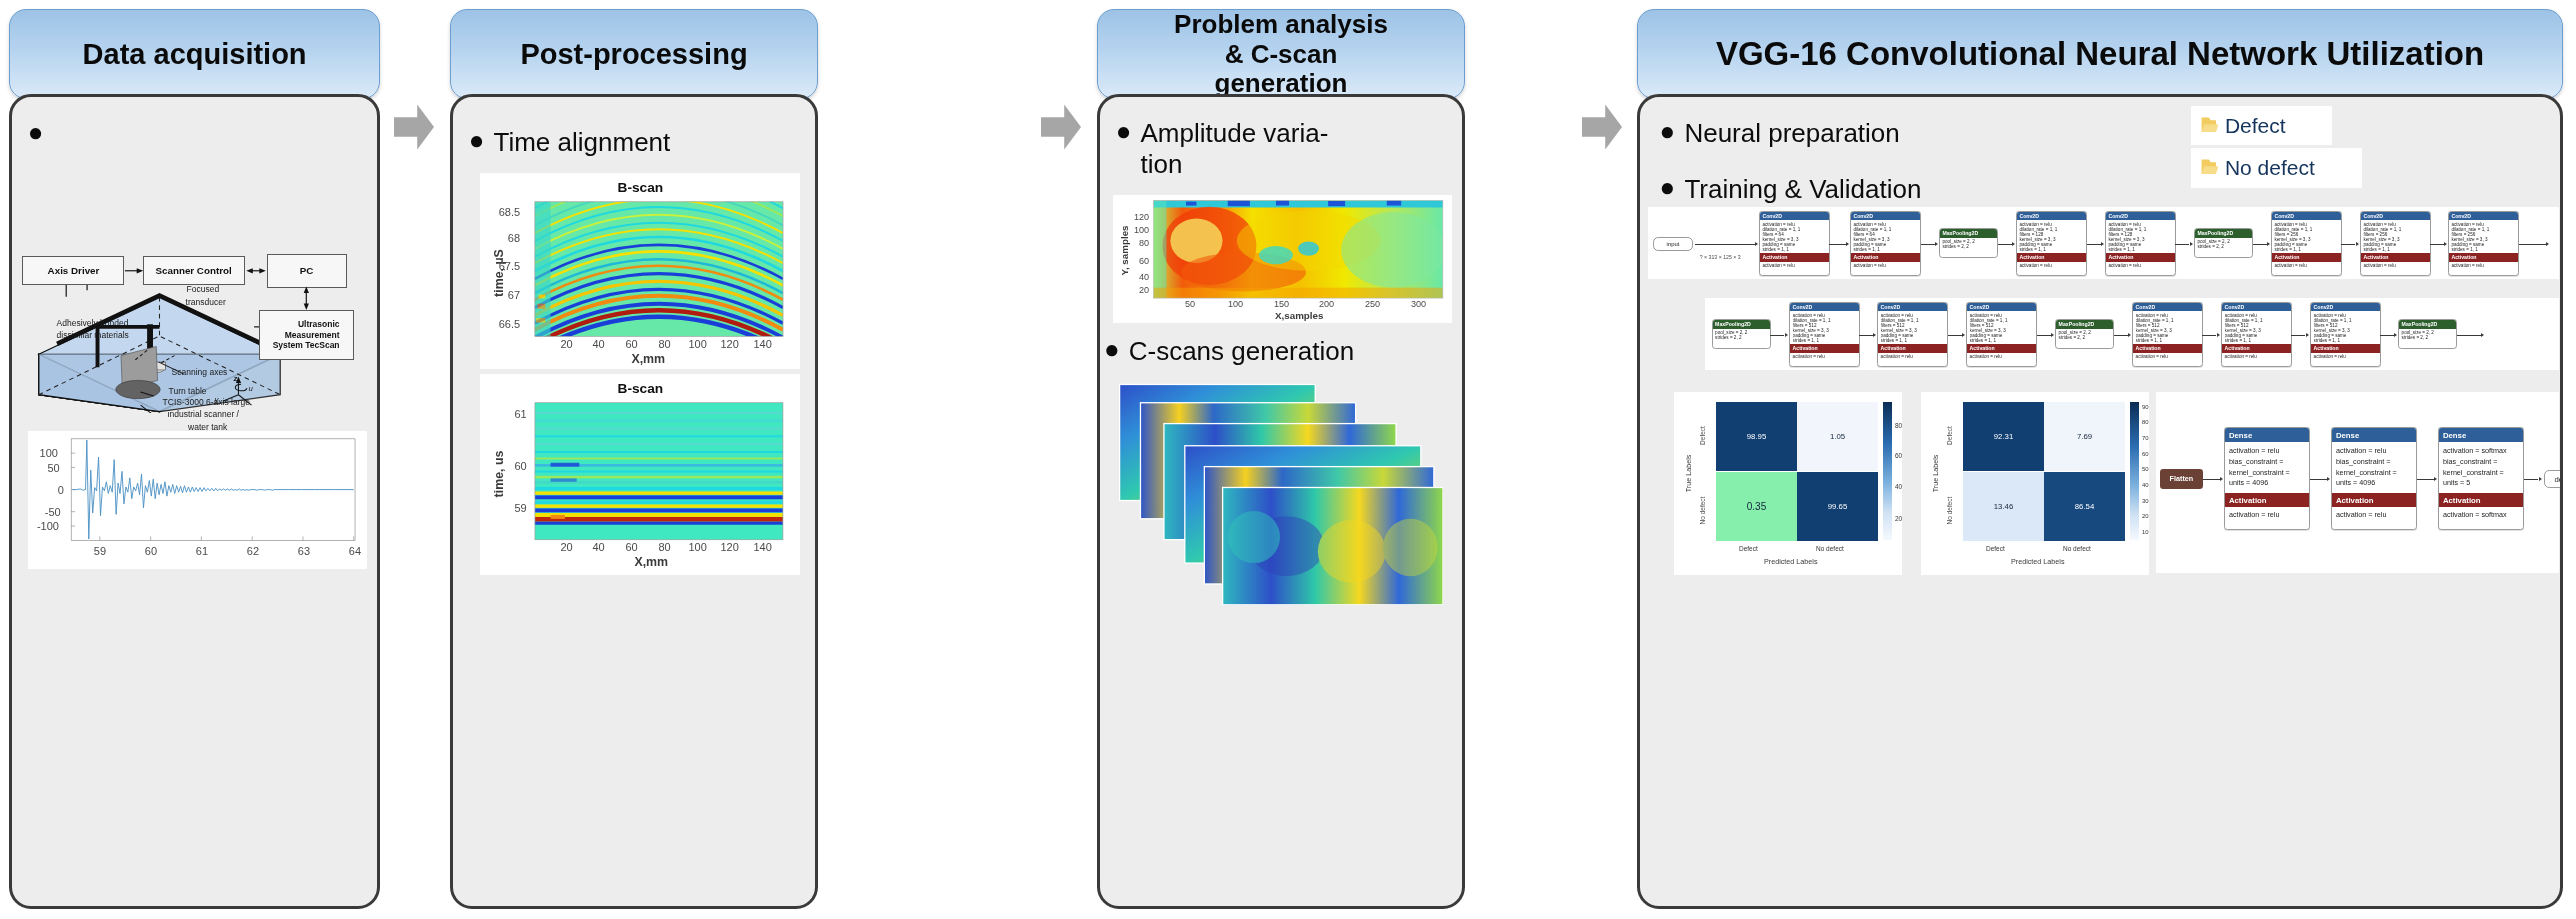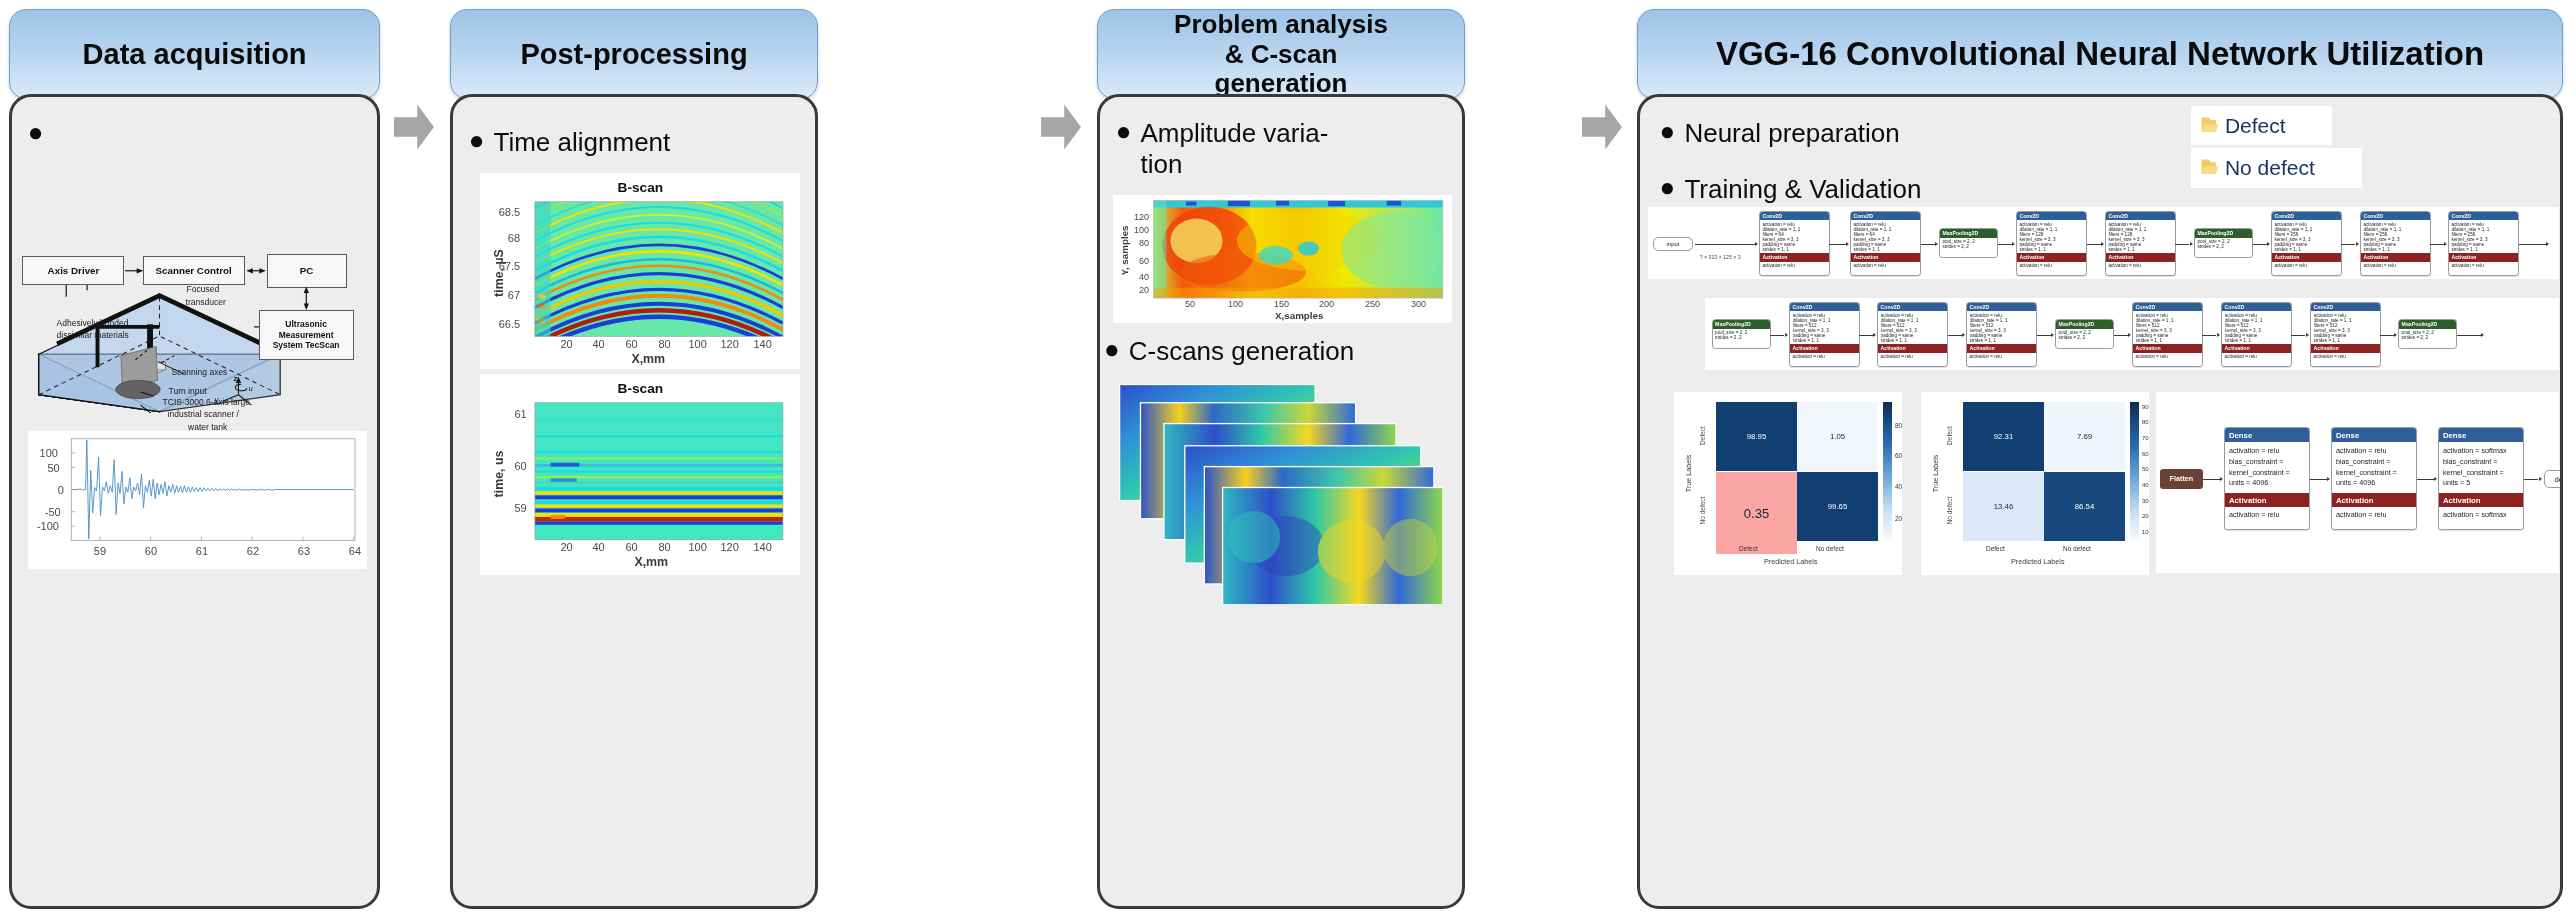--- a/index.html
+++ b/index.html
@@ -23,21 +23,21 @@
 
   
   .plotcard{position:absolute;background:#ffffff;box-sizing:border-box;}
   .plotTitle{text-align:center;font-weight:bold;color:#101010;}
   .axlbl{position:absolute;color:#3a3a3a;font-weight:bold;white-space:nowrap;}
   .axlblY{transform-origin:center;transform:rotate(-90deg);}
   .tick{position:absolute;color:#4a4a4a;white-space:nowrap;}
 
   
   .dgBox{position:absolute;border:1.3px solid #5a5a5a;background:#f7f7f7;
-         display:flex;align-items:center;justify-content:center;text-align:center;
+         display:flex;align-items:center;justify-content:center;text-align:right;
          font-weight:bold;color:#111;box-sizing:border-box;line-height:1.22;}
   .dgTxt{position:absolute;color:#1a1a1a;white-space:nowrap;}
 
   
   .cnnRow{position:absolute;background:#ffffff;}
   .layer{position:absolute;border:0.7px solid #9a9a9a;border-radius:3.3px;background:#fff;
          overflow:hidden;box-sizing:border-box;box-shadow:0 0.7px 0.7px rgba(0,0,0,.12);}
   .layer .lh{background:#2e5f98;color:#fff;font-weight:bold;padding:1.3px 2.6px;}
   .layer .lp{padding:1.3px 2.6px;color:#1d1d1d;}
   .layer .lp div{white-space:nowrap;overflow:hidden;}
@@ -125,21 +125,21 @@
             <path d="M340,284 a9,5 0 1 0 9,6"></path>
           </g>
           <polygon points="336,272 332,282 340,282" fill="#111"></polygon>
         </svg>
 
         <div class="dgTxt" style="left:168px;top:85px;font-size:8.5px;text-align:right;">Focused</div>
         <div class="dgTxt" style="left:167px;top:98px;font-size:8.5px;">transducer</div>
         <div class="dgTxt" style="left:38px;top:119px;font-size:8.5px;">Adhesively bonded</div>
         <div class="dgTxt" style="left:38px;top:131px;font-size:8.5px;">dissimilar materials</div>
         <div class="dgTxt" style="left:153px;top:168px;font-size:8.5px;">Scanning axes</div>
-        <div class="dgTxt" style="left:150px;top:187px;font-size:8.5px;">Turn input</div>
+        <div class="dgTxt" style="left:150px;top:187px;font-size:8.5px;">Turn table</div>
         <div class="dgTxt" style="left:144px;top:198px;font-size:8.5px;">TCIS-3000 6-axis large</div>
         <div class="dgTxt" style="left:149px;top:210px;font-size:8.5px;">industrial scanner /</div>
         <div class="dgTxt" style="left:215px;top:175px;font-size:7.8px;font-style:italic;font-weight:bold;">z</div>
         <div class="dgTxt" style="left:230px;top:185px;font-size:7.8px;font-style:italic;">u</div>
         <div class="dgTxt" style="left:196px;top:196px;font-size:7.8px;font-style:italic;">y</div>
 
         <div class="dgBox" style="left:3.9px;top:57px;width:102px;height:29px;font-size:9.8px;">
           <span>Axis Driver</span>
           </div>
         <div class="dgBox" style="left:124px;top:57px;width:102px;height:29px;font-size:9.8px;">
@@ -770,21 +770,21 @@
       <div class="cm" style="left:34px;top:295px;width:228px;height:183px;">
         <div class="axlbl axlblY" style="left:-15.7px;top:77px;width:60px;text-align:center;font-size:7.2px;font-weight:normal;">True Labels</div>
         <div class="tick axlblY" style="left:6.5px;top:40px;width:42px;text-align:center;font-size:6.5px;">Defect</div>
         <div class="tick axlblY" style="left:2.6px;top:115px;width:50px;text-align:center;font-size:6.5px;">No defect</div>
         <div class="cmcell" style="left:42px;top:10.4px;width:81px;height:69px;background:#123f72;color:#fff;font-size:7.8px;">
           <span>98.95</span>
           </div>
         <div class="cmcell" style="left:123px;top:10.4px;width:81px;height:69px;background:#f2f6fc;color:#13233a;font-size:7.8px;">
           <span>1.05</span>
           </div>
-        <div class="cmcell" style="left:42px;top:80px;width:81px;height:82px;background:#fca5a5;color:#13233a;font-size:13px;">
+        <div class="cmcell" style="left:42px;top:80px;width:81px;height:69px;background:#86efac;color:#13233a;font-size:10px;">
           <span>0.35</span>
           </div>
         <div class="cmcell" style="left:123px;top:80px;width:81px;height:69px;background:#123f72;color:#fff;font-size:7.8px;">
           <span>99.65</span>
           </div>
         <div class="cmbar" style="left:209px;top:10.4px;width:8.5px;height:138px;background:linear-gradient(180deg,#0b2d55 0%,#2a6cb0 30%,#7bb0de 58%,#cfe2f4 80%,#f5f9fe 100%);"></div>
         <div class="cmtk" style="left:221px;top:30px;font-size:6.5px;">80</div>
         <div class="cmtk" style="left:221px;top:60px;font-size:6.5px;">60</div>
         <div class="cmtk" style="left:221px;top:91px;font-size:6.5px;">40</div>
         <div class="cmtk" style="left:221px;top:123px;font-size:6.5px;">20</div>

